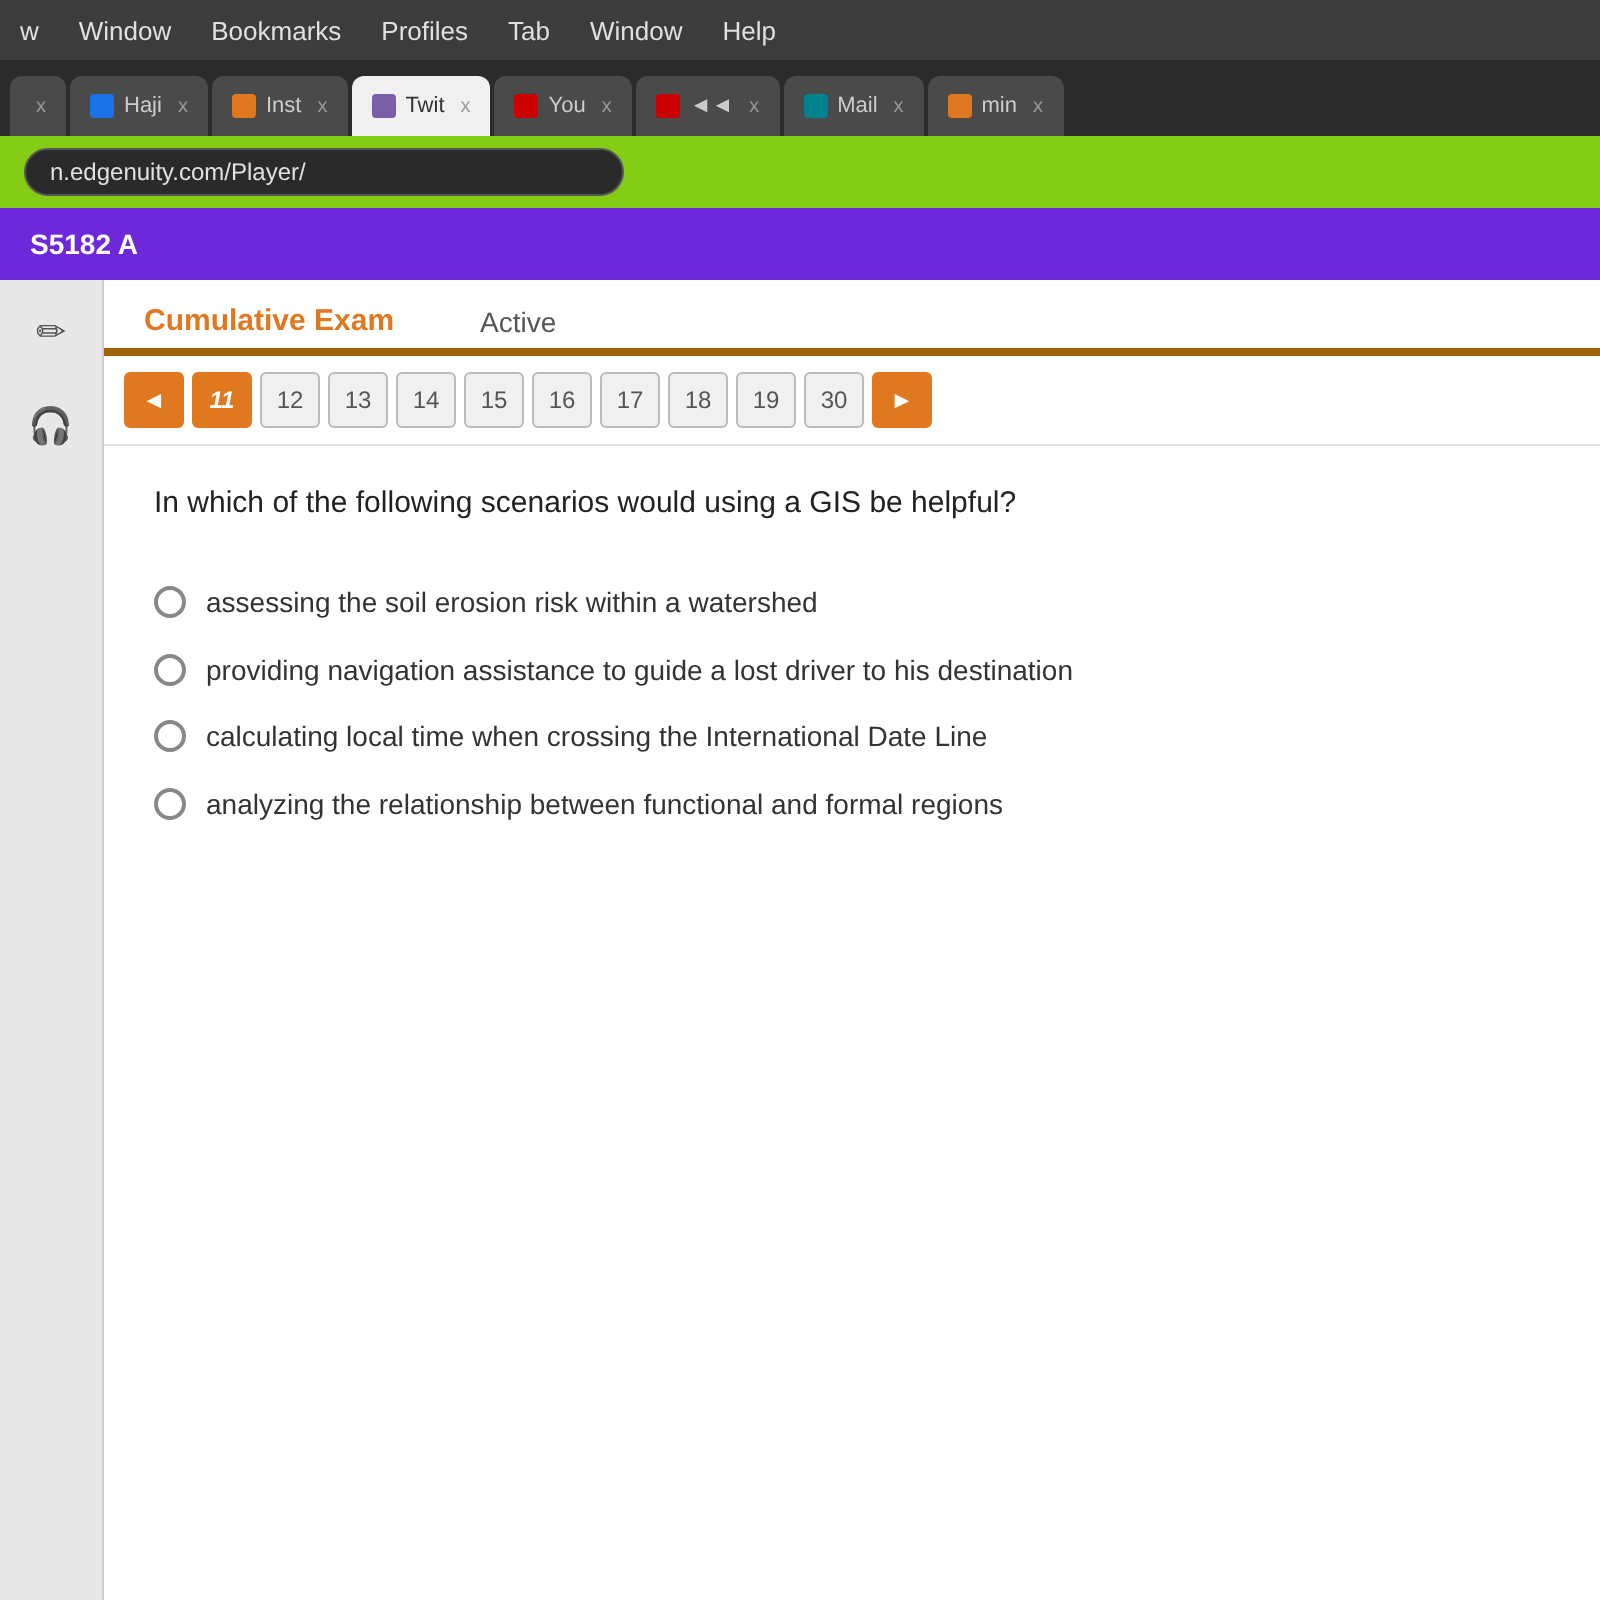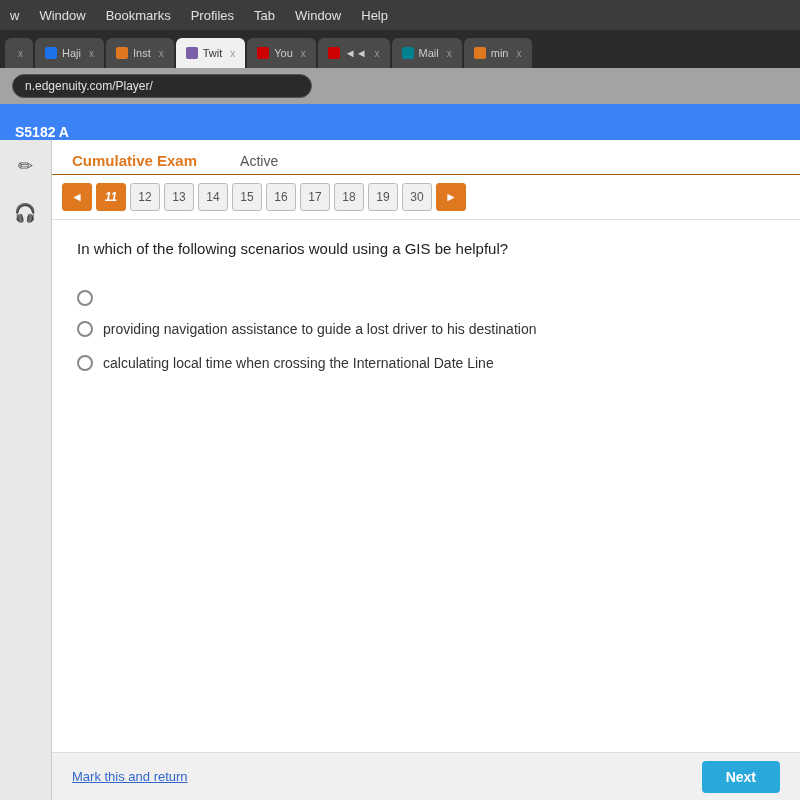--- a/index.html
+++ b/index.html
@@ -64,21 +64,21 @@
     }
     .tab-favicon {
       width: 12px;
       height: 12px;
       border-radius: 2px;
       flex-shrink: 0;
     }
 
     
     .address-bar {
-      background: #a3a3a3;
+      background: #84cc16;
       height: 36px;
       display: flex;
       align-items: center;
       padding: 0 12px;
       gap: 8px;
     }
     .address-input {
       background: #2a2a2a;
       border: 1px solid #555;
       border-radius: 15px;
@@ -92,24 +92,24 @@
     
     .page-content {
       background: #f5f5f5;
       height: calc(800px - 30px - 38px - 36px);
       display: flex;
       flex-direction: column;
     }
 
     
     .header-bar {
-      background: #3b82f6;
+      background: #6d28d9;
       height: 36px;
       display: flex;
-      align-items: flex-end;
+      align-items: center;
       padding: 0 15px;
     }
     .header-title {
       color: #fff;
       font-size: 14px;
       font-weight: 600;
     }
 
     
     .exam-area {
@@ -147,21 +147,21 @@
       display: flex;
       flex-direction: column;
     }
 
     
     .exam-header {
       padding: 12px 20px 5px;
       display: flex;
       align-items: center;
       gap: 15px;
-      border-bottom: 1px solid #a16207;
+      border-bottom: 4px solid #a16207;
     }
     .exam-label {
       font-size: 15px;
       font-weight: 700;
       color: #e07820;
     }
     .exam-status {
       font-size: 14px;
       color: #555;
       margin-left: 28px;
@@ -360,31 +360,32 @@
         <button class="nav-btn">19</button>
         <button class="nav-btn">30</button>
         <button class="nav-btn arrow">►</button>
       </div>
 
       <div class="question-body">
         <div class="question-text">In which of the following scenarios would using a GIS be helpful?</div>
 
         <div class="answer-option">
           <div class="radio-circle"></div>
+          <span class="option-text">assessing the soil erosion risk within a watershed</span>
         </div>
         <div class="answer-option">
           <div class="radio-circle"></div>
           <span class="option-text">providing navigation assistance to guide a lost driver to his destination</span>
         </div>
         <div class="answer-option">
           <div class="radio-circle"></div>
           <span class="option-text">calculating local time when crossing the International Date Line</span>
         </div>
+        <div class="answer-option">
+          <div class="radio-circle"></div>
+          <span class="option-text">analyzing the relationship between functional and formal regions</span>
+        </div>
       </div>
 
-      <div class="bottom-bar">
-        <button class="mark-return-btn">Mark this and return</button>
-        <button class="next-btn">Next</button>
-      </div>
 
     </div>
   </div>
 </div>
 
 </body></html>

